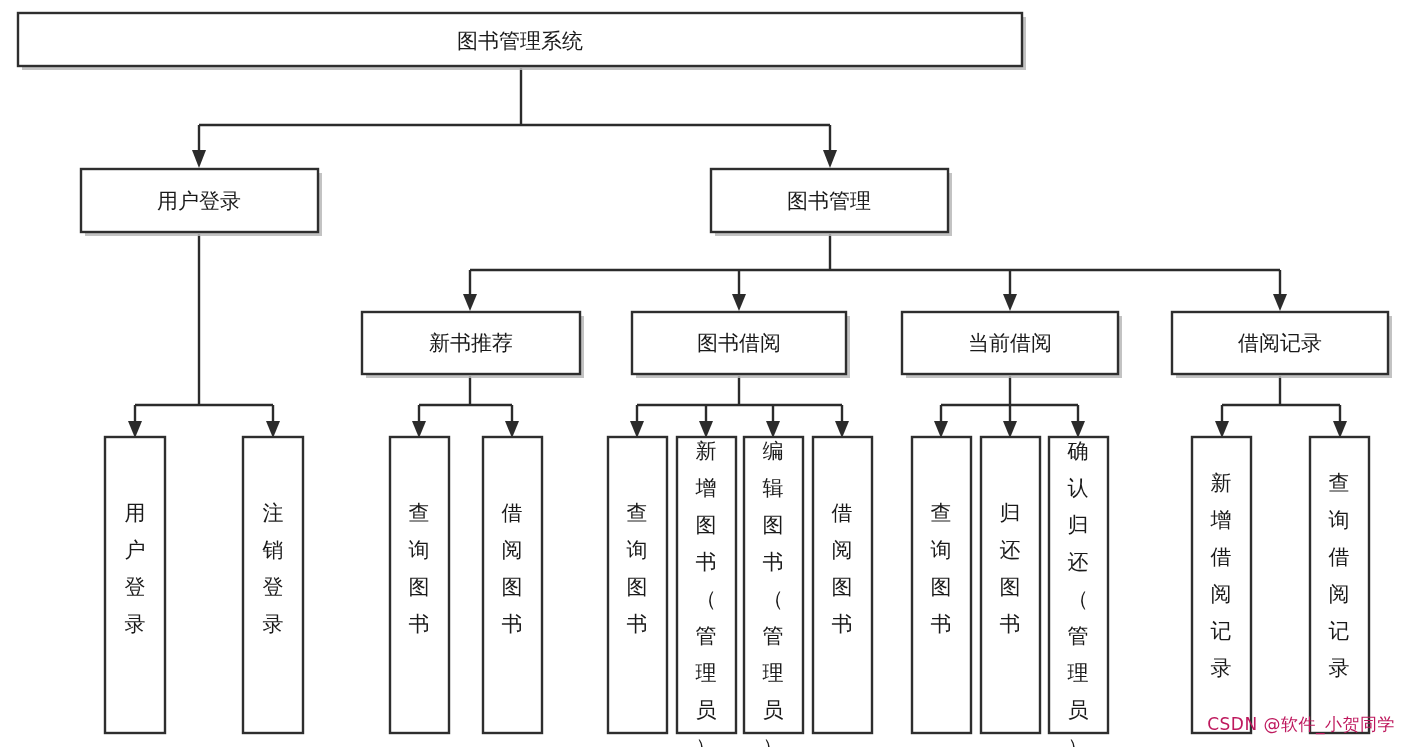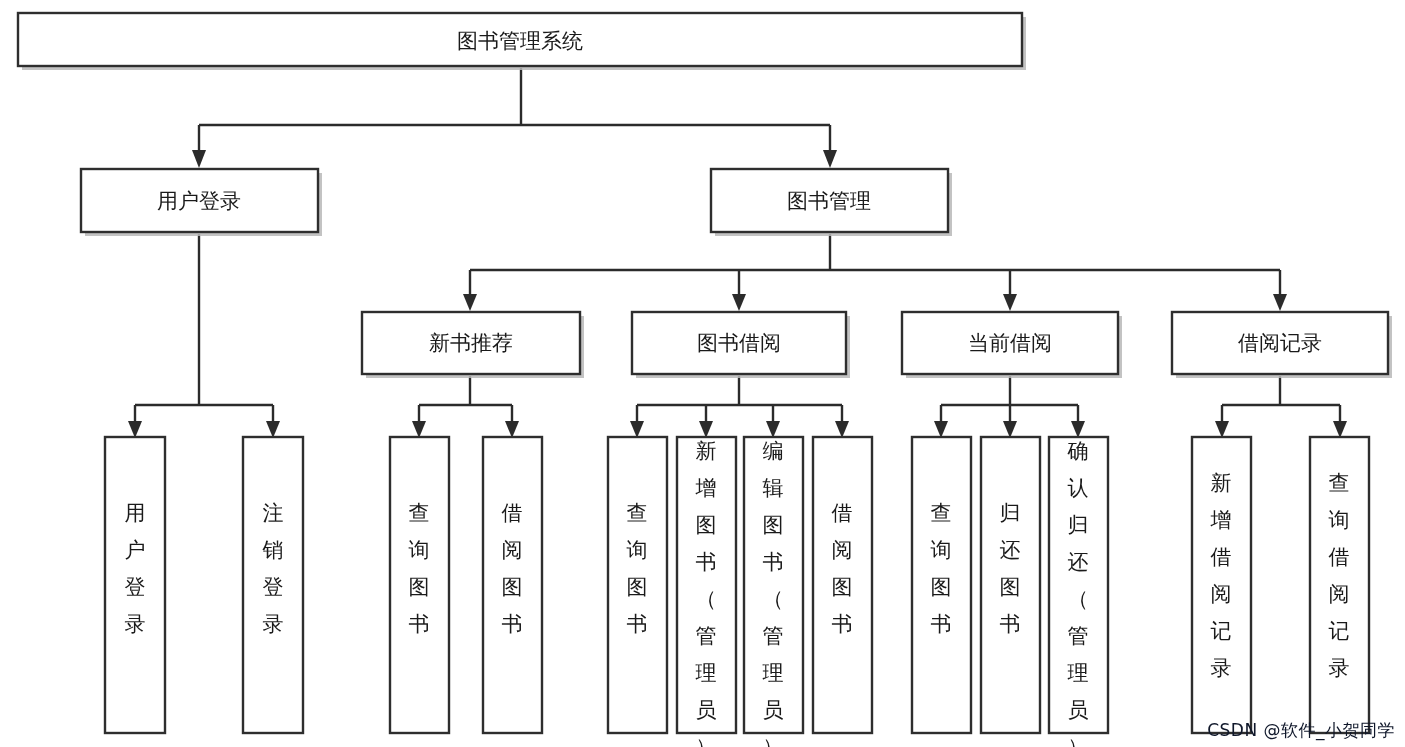--- a/index.html
+++ b/index.html
@@ -54,24 +54,24 @@
   }
   .node-label-v {
     font-family: "DejaVu Sans", "Liberation Sans", sans-serif;
     fill: #1a1a1a;
     font-size: 21px;
     text-anchor: middle;
   }
   .watermark {
     position: absolute;
     right: 10px;
-    bottom: 5px;
+    bottom: 11px;
     font-family: "DejaVu Sans", "Liberation Sans", sans-serif;
     font-size: 17px;
-    color: #0f172a;
+    color: #be185d;
     letter-spacing: 0.5px;
     white-space: nowrap;
     user-select: none;
   }
 </style>
 </head>
 <body>
 
 <div id="diagram-root">
 

